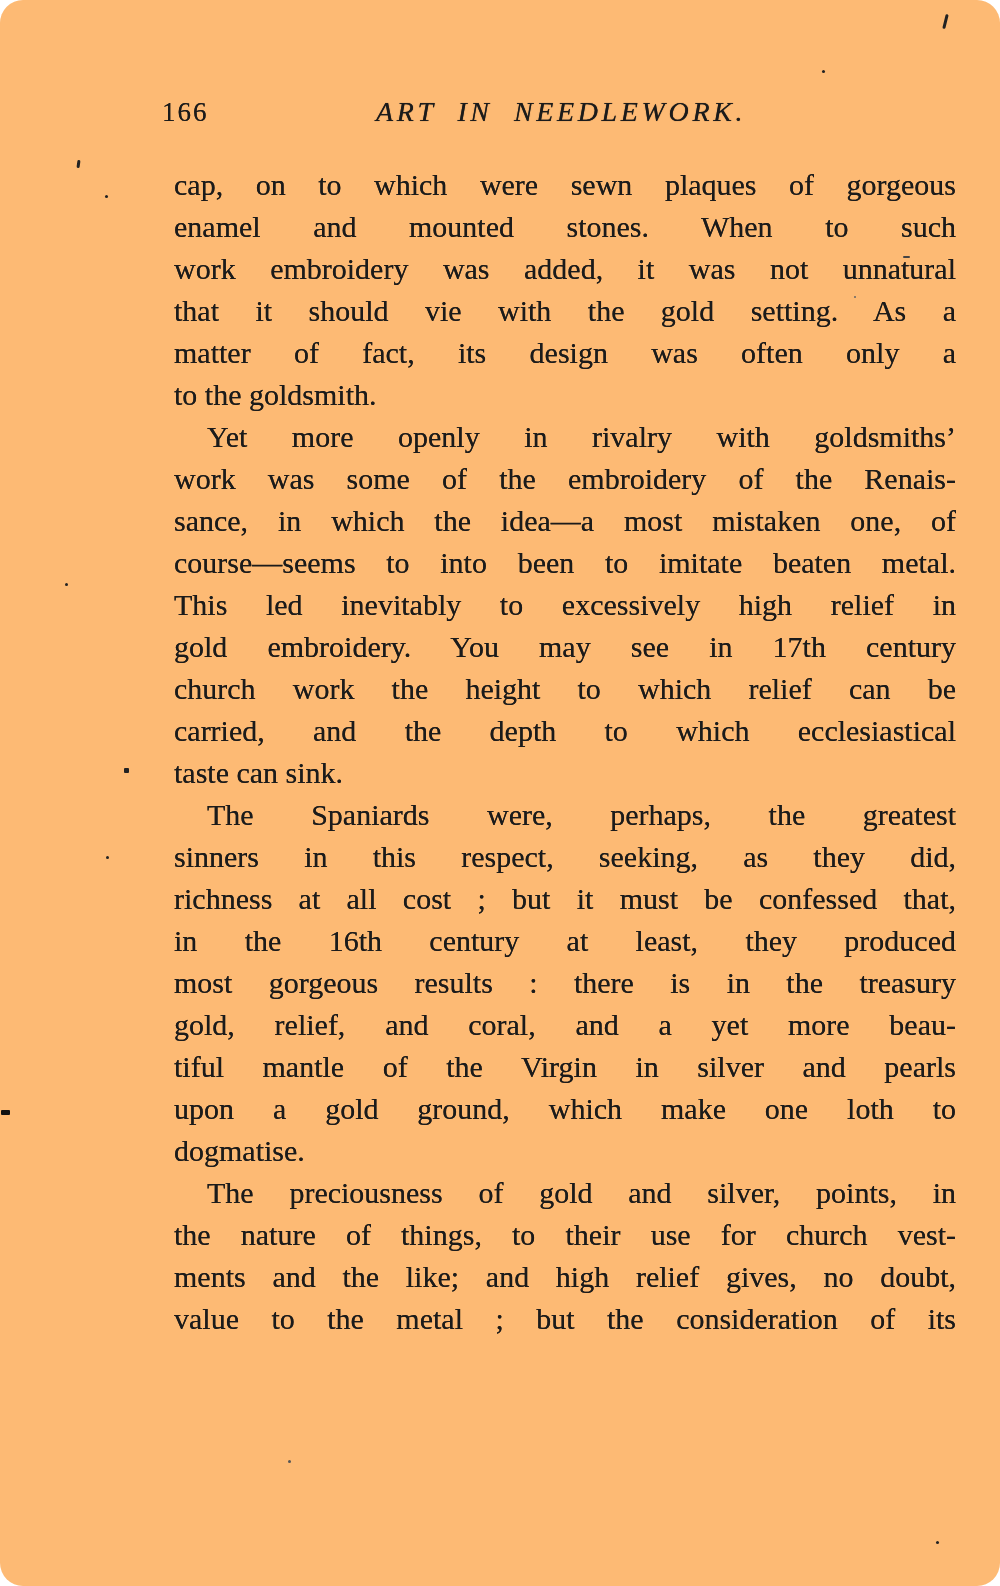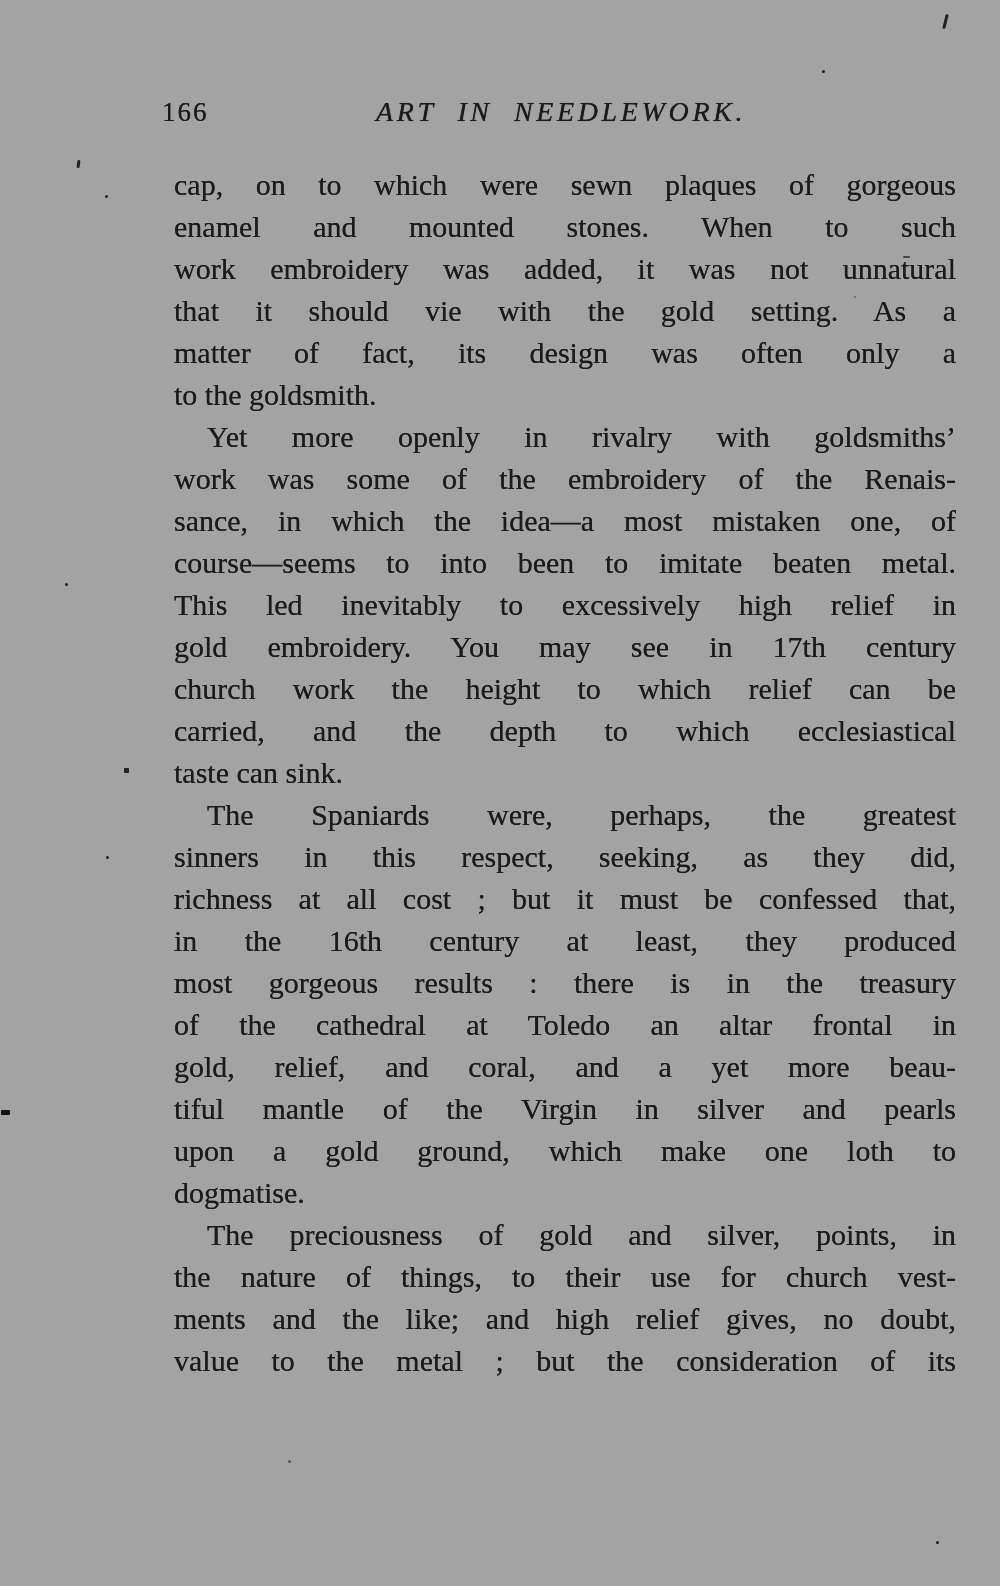--- a/index.html
+++ b/index.html
@@ -4,24 +4,25 @@
 <style>
   html, body {
     margin: 0;
     padding: 0;
     background: #ffffff;
   }
   .page {
     position: relative;
     width: 1000px;
     height: 1586px;
-    background: #a3a3a3;
+    background: #fdba74;
     overflow: hidden;
     font-family: "Liberation Serif", "DejaVu Serif", serif;
     color: #1b1b1b;
+    border-radius: 23px;
   }
   .running-header {
     position: absolute;
     top: 94px;
     left: 158px;
     width: 782px;
     height: 36px;
     line-height: 36px;
   }
   .page-number {
@@ -100,21 +101,20 @@
     <div class="line">gold embroidery.  You may see in 17th century</div>
     <div class="line">church work the height to which relief can be</div>
     <div class="line">carried, and the depth to which ecclesiastical</div>
     <div class="line end">taste can sink.</div>
 
     <div class="line indent">The Spaniards were, perhaps, the greatest</div>
     <div class="line">sinners in this respect, seeking, as they did,</div>
     <div class="line">richness at all cost ; but it must be confessed that,</div>
     <div class="line">in the 16th century at least, they produced</div>
     <div class="line">most gorgeous results : there is in the treasury</div>
-    <div class="line">of the cathedral at Toledo an altar frontal in</div>
     <div class="line">gold, relief, and coral, and a yet more beau-</div>
     <div class="line">tiful mantle of the Virgin in silver and pearls</div>
     <div class="line">upon a gold ground, which make one loth to</div>
     <div class="line end">dogmatise.</div>
 
     <div class="line indent">The preciousness of gold and silver, points, in</div>
     <div class="line">the nature of things, to their use for church vest-</div>
     <div class="line">ments and the like; and high relief gives, no doubt,</div>
     <div class="line">value to the metal ; but the consideration of its</div>
   </div>

